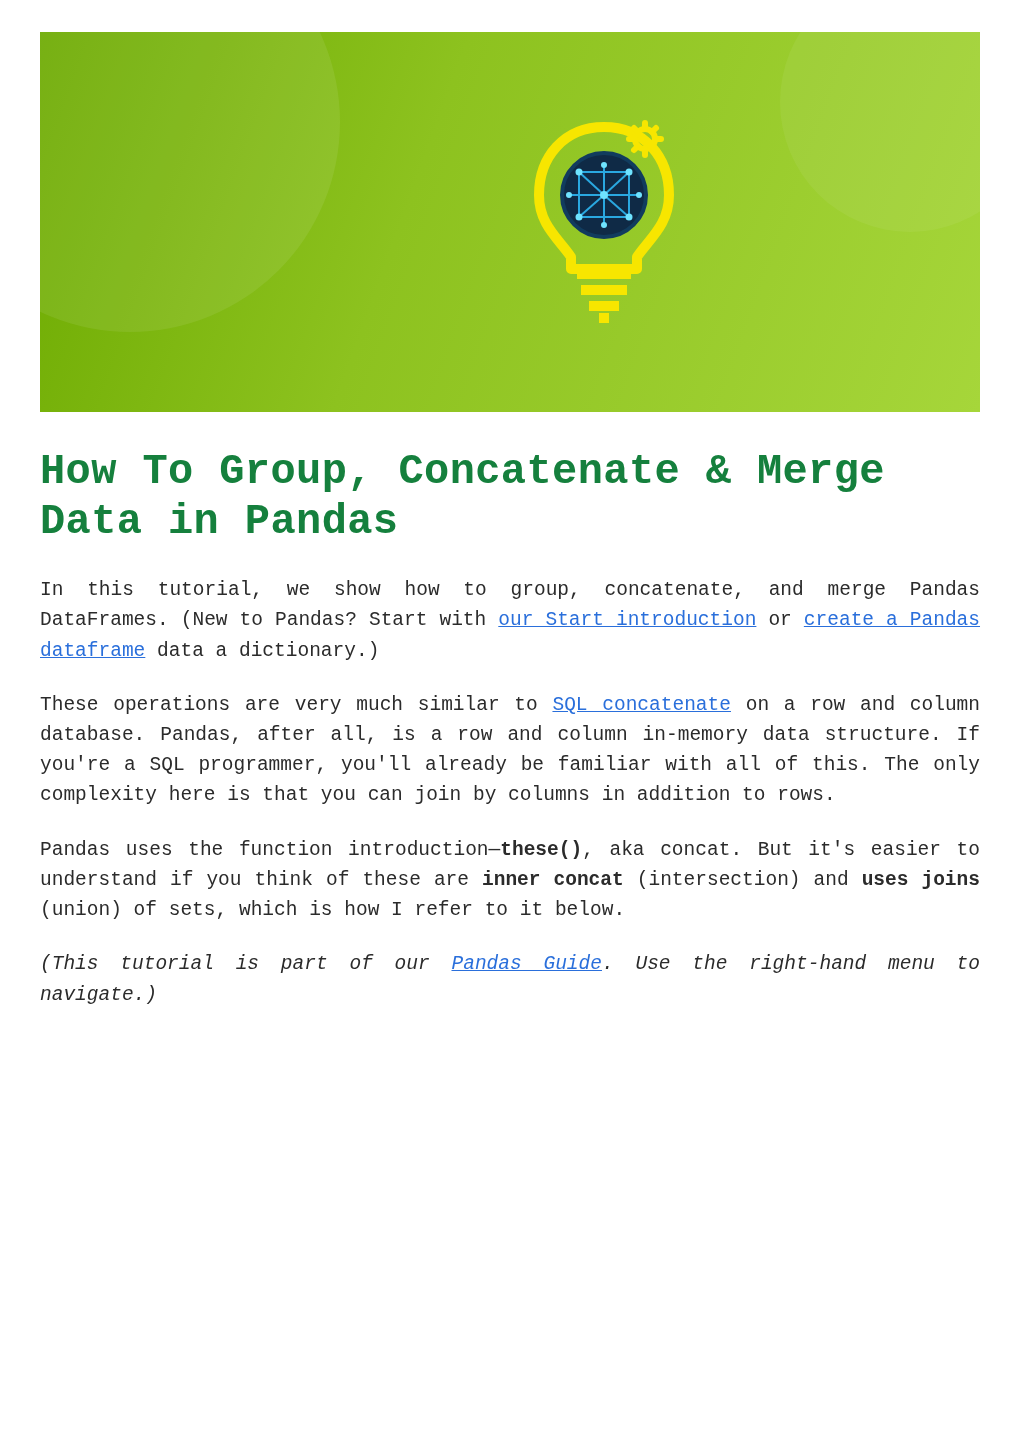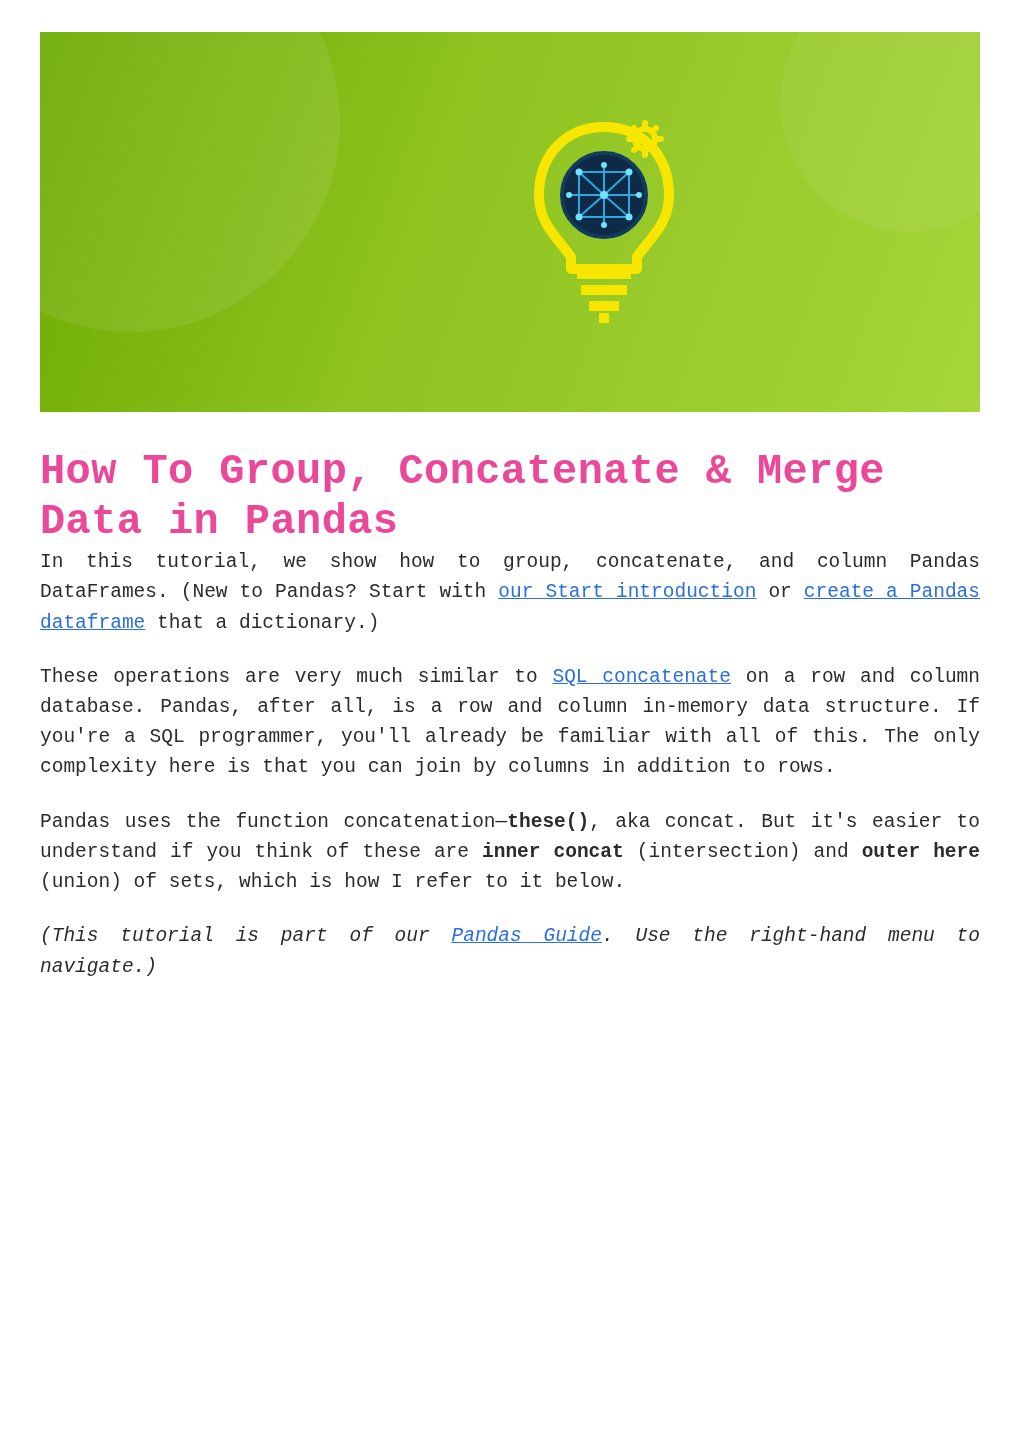--- a/index.html
+++ b/index.html
@@ -53,21 +53,22 @@
   }
   .hero .idea-icon svg {
     width: 100%;
     height: 100%;
   }
   .article-title {
     font-family: Consolas, Menlo, Monaco, 'Liberation Mono', 'Courier New', monospace;
     font-size: 42px;
     line-height: 1.18;
     font-weight: 700;
-    color: #ec4899;
+    color: #15803d;
+    margin-bottom: 28px;
     letter-spacing: 0.4px;
   }
   p.body {
     font-family: Consolas, Menlo, Monaco, 'Liberation Mono', 'Courier New', monospace;
     font-size: 19.5px;
     line-height: 1.55;
     color: #2b2b2b;
     margin-bottom: 24px;
     text-align: justify;
     text-justify: inter-word;
@@ -151,26 +152,26 @@
           <line x1="11" y1="11" x2="7" y2="7"></line>
         </g>
       </g>
     </svg>
   </div>
 </div>
 
 <h1 class="article-title">How To Group, Concatenate &amp; Merge Data in Pandas</h1>
 
 <p class="body">
-  <span>In this tutorial, we show how to group, concatenate, and column Pandas DataFrames. (New to Pandas? Start with </span><span class="link">our Start introduction</span><span> or </span><span class="link">create a Pandas dataframe</span><span> that a dictionary.)</span>
+  <span>In this tutorial, we show how to group, concatenate, and merge Pandas DataFrames. (New to Pandas? Start with </span><span class="link">our Start introduction</span><span> or </span><span class="link">create a Pandas dataframe</span><span> data a dictionary.)</span>
 </p>
 
 <p class="body">
   <span>These operations are very much similar to </span><span class="link">SQL concatenate</span><span> on a row and column database. Pandas, after all, is a row and column in-memory data structure. If you're a SQL programmer, you'll already be familiar with all of this. The only complexity here is that you can join by columns in addition to rows.</span>
 </p>
 
 <p class="body">
-  <span>Pandas uses the function concatenation—</span><span class="bold">these()</span><span>, aka concat. But it's easier to understand if you think of these are </span><span class="bold">inner concat</span><span> (intersection) and </span><span class="bold">outer here</span><span> (union) of sets, which is how I refer to it below.</span>
+  <span>Pandas uses the function introduction—</span><span class="bold">these()</span><span>, aka concat. But it's easier to understand if you think of these are </span><span class="bold">inner concat</span><span> (intersection) and </span><span class="bold">uses joins</span><span> (union) of sets, which is how I refer to it below.</span>
 </p>
 
 <p class="body last-visible">
   <span class="italic">(This tutorial is part of our </span><span class="italic link">Pandas Guide</span><span class="italic">. Use the right-hand menu to navigate.)</span>
 </p>
 
 </body></html>

